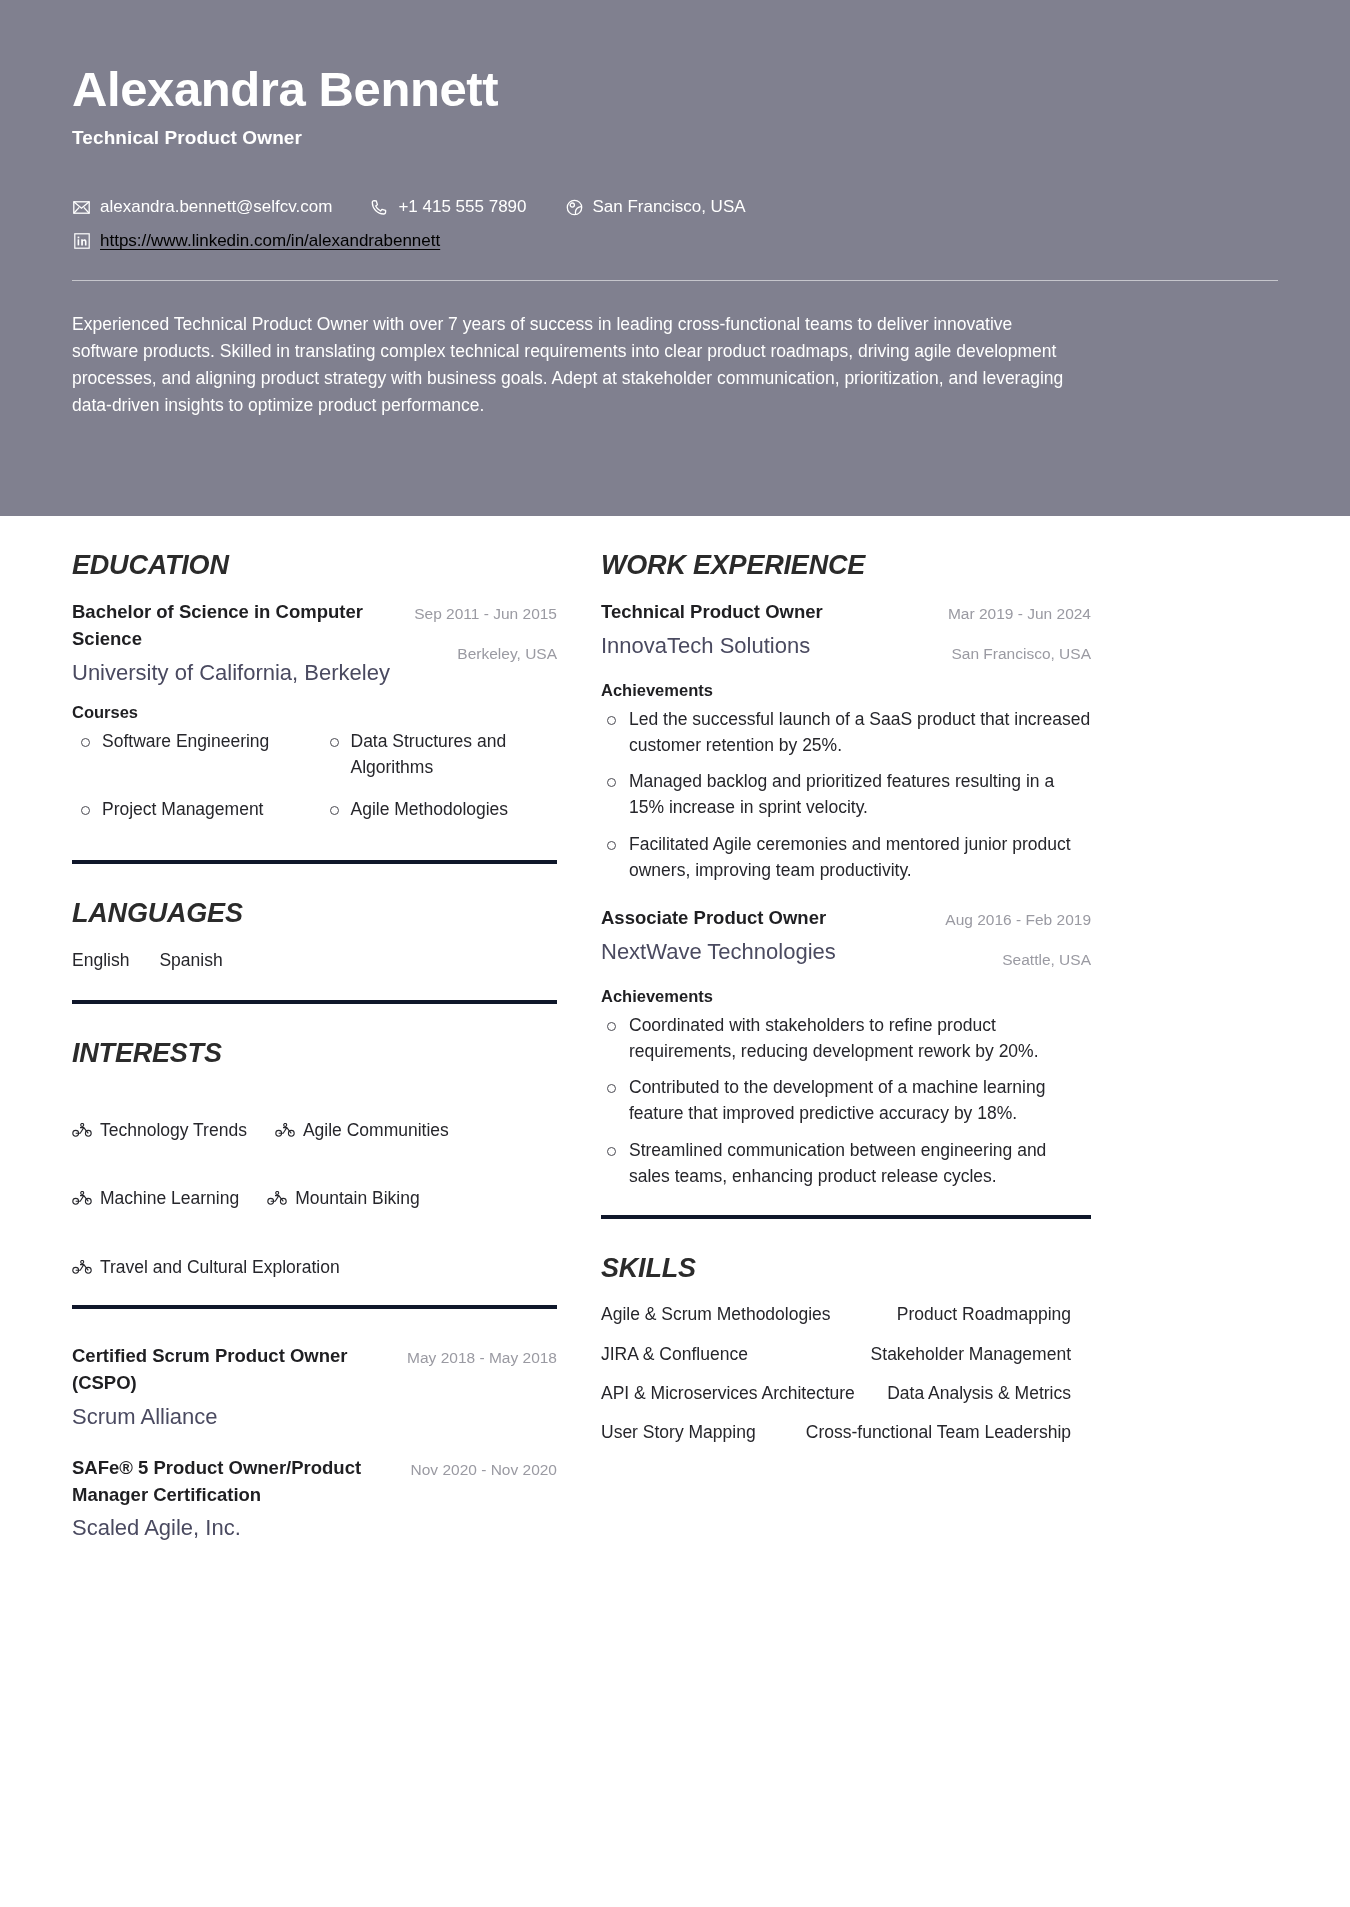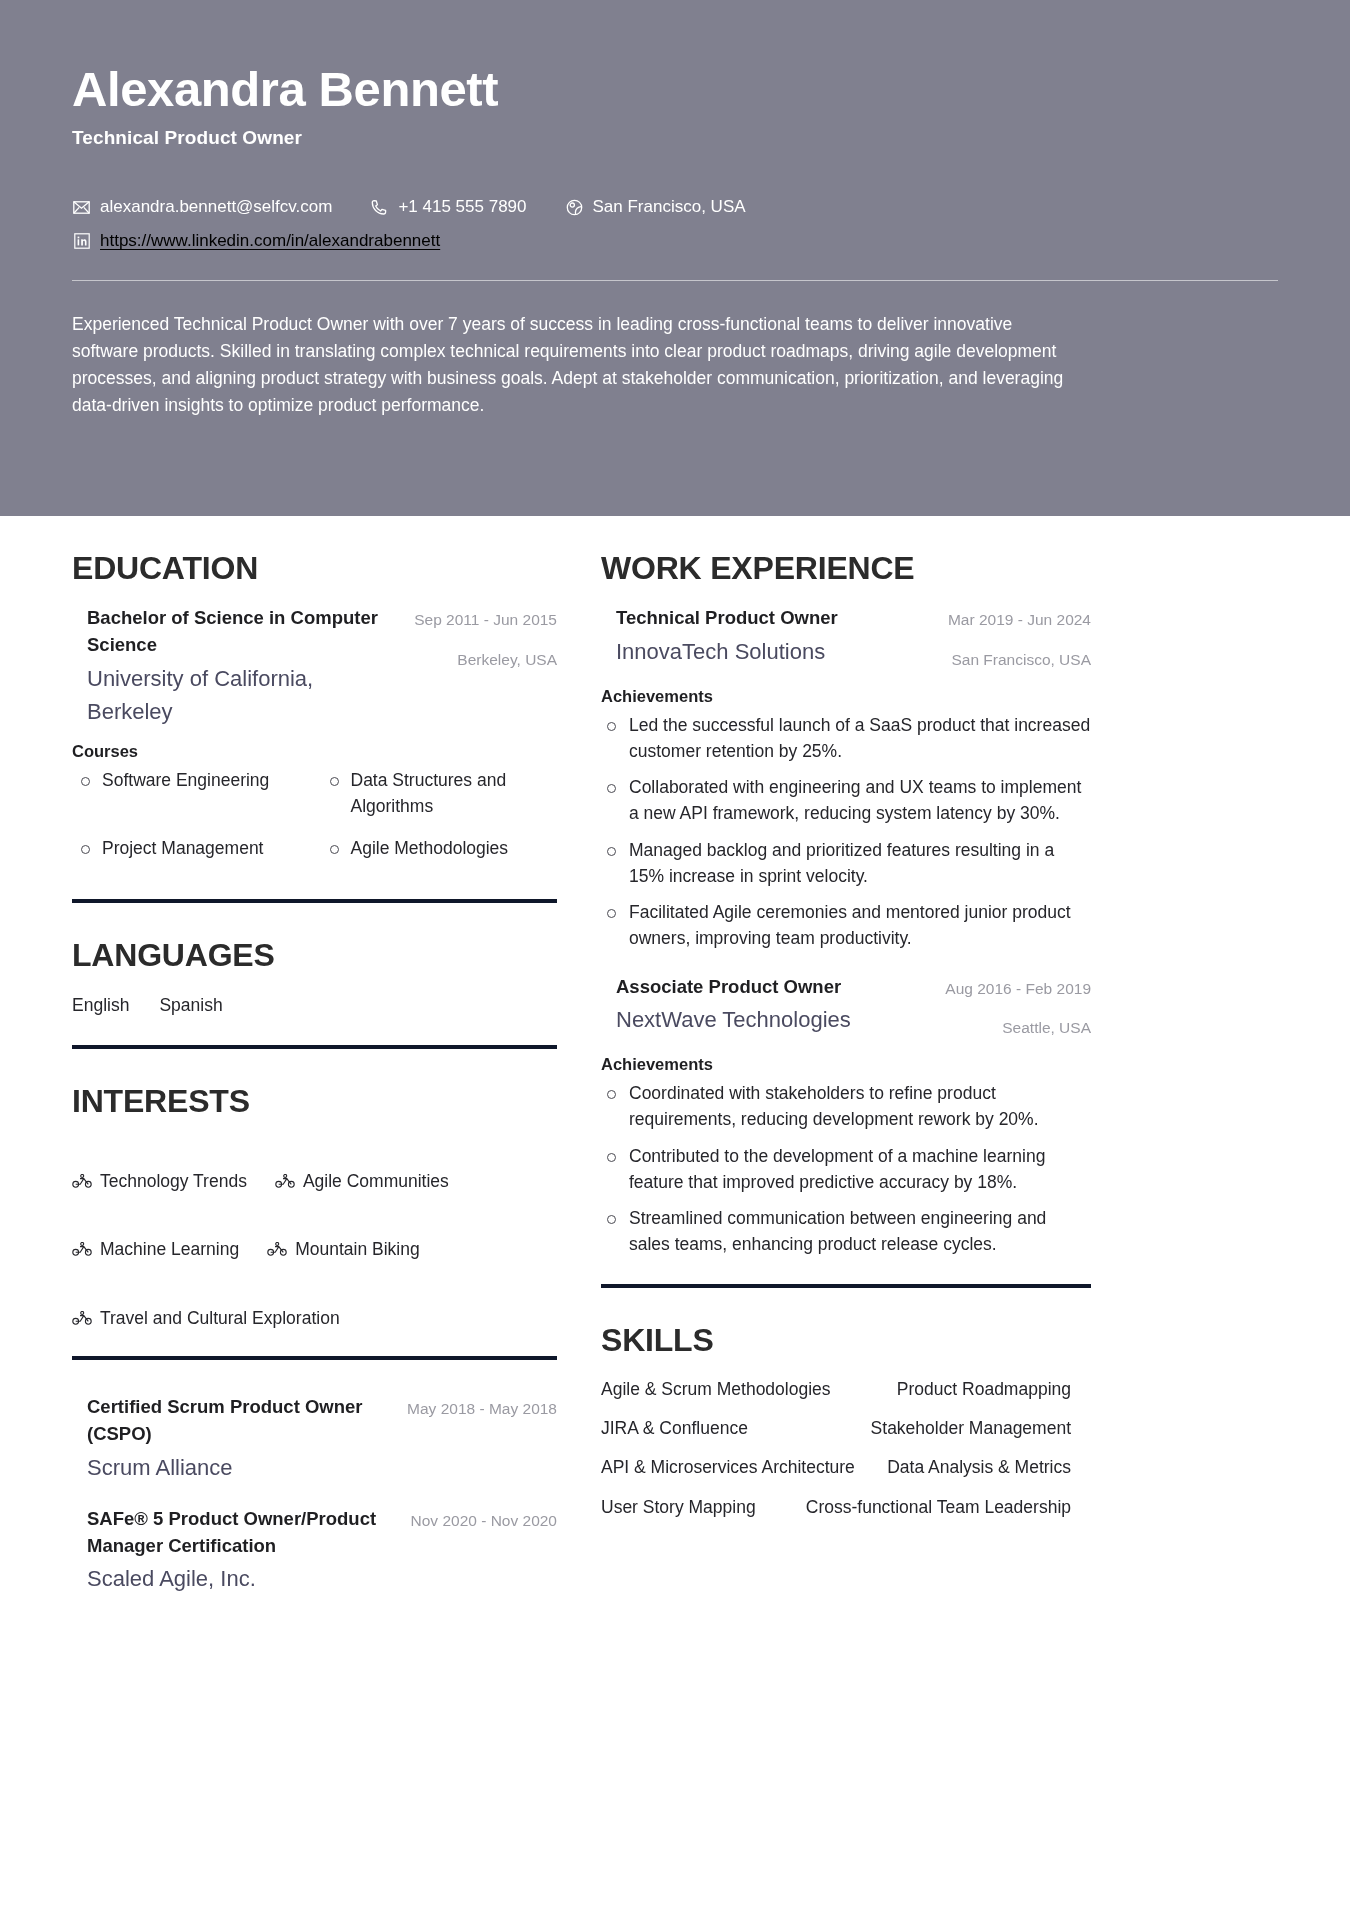--- a/index.html
+++ b/index.html
@@ -100,38 +100,38 @@
     align-items: flex-start;
   }
 
   .col-left  { width: 485px; flex: 0 0 485px; }
   .col-right { width: 490px; flex: 0 0 490px; }
 
   .section { padding-top: 34px; }
   .section.divided { border-top: 4px solid #0f172a; margin-top: 26px; }
 
   .section-title {
-    font-size: 32px;
+    font-size: 27px;
     font-weight: bold;
     letter-spacing: -0.2px;
     color: #2b2b2b;
     margin-bottom: 18px;
     text-transform: uppercase;
+    font-style: italic;
   }
 
   
   .entry { margin-bottom: 8px; }
   .entry + .entry { margin-top: 22px; }
 
   .entry-row {
     display: flex;
     justify-content: space-between;
     align-items: flex-start;
     gap: 14px;
-    margin-left: 15px;
   }
 
   .entry-main { flex: 1 1 auto; min-width: 0; }
   .entry-meta {
     flex: 0 0 auto;
     text-align: right;
     padding-top: 3px;
   }
 
   .entry-title {
@@ -485,21 +485,20 @@
             </div>
             <div class="entry-meta">
               <div class="entry-date">Mar 2019 - Jun 2024</div>
               <div class="entry-loc">San Francisco, USA</div>
             </div>
           </div>
 
           <div class="sub-heading">Achievements</div>
           <ul class="bullets">
             <li>Led the successful launch of a SaaS product that increased customer retention by 25%.</li>
-            <li>Collaborated with engineering and UX teams to implement a new API framework, reducing system latency by 30%.</li>
             <li>Managed backlog and prioritized features resulting in a 15% increase in sprint velocity.</li>
             <li>Facilitated Agile ceremonies and mentored junior product owners, improving team productivity.</li>
           </ul>
         </div>
 
         <div class="entry">
           <div class="entry-row">
             <div class="entry-main">
               <div class="entry-title">Associate Product Owner</div>
               <div class="entry-org">NextWave Technologies</div>

